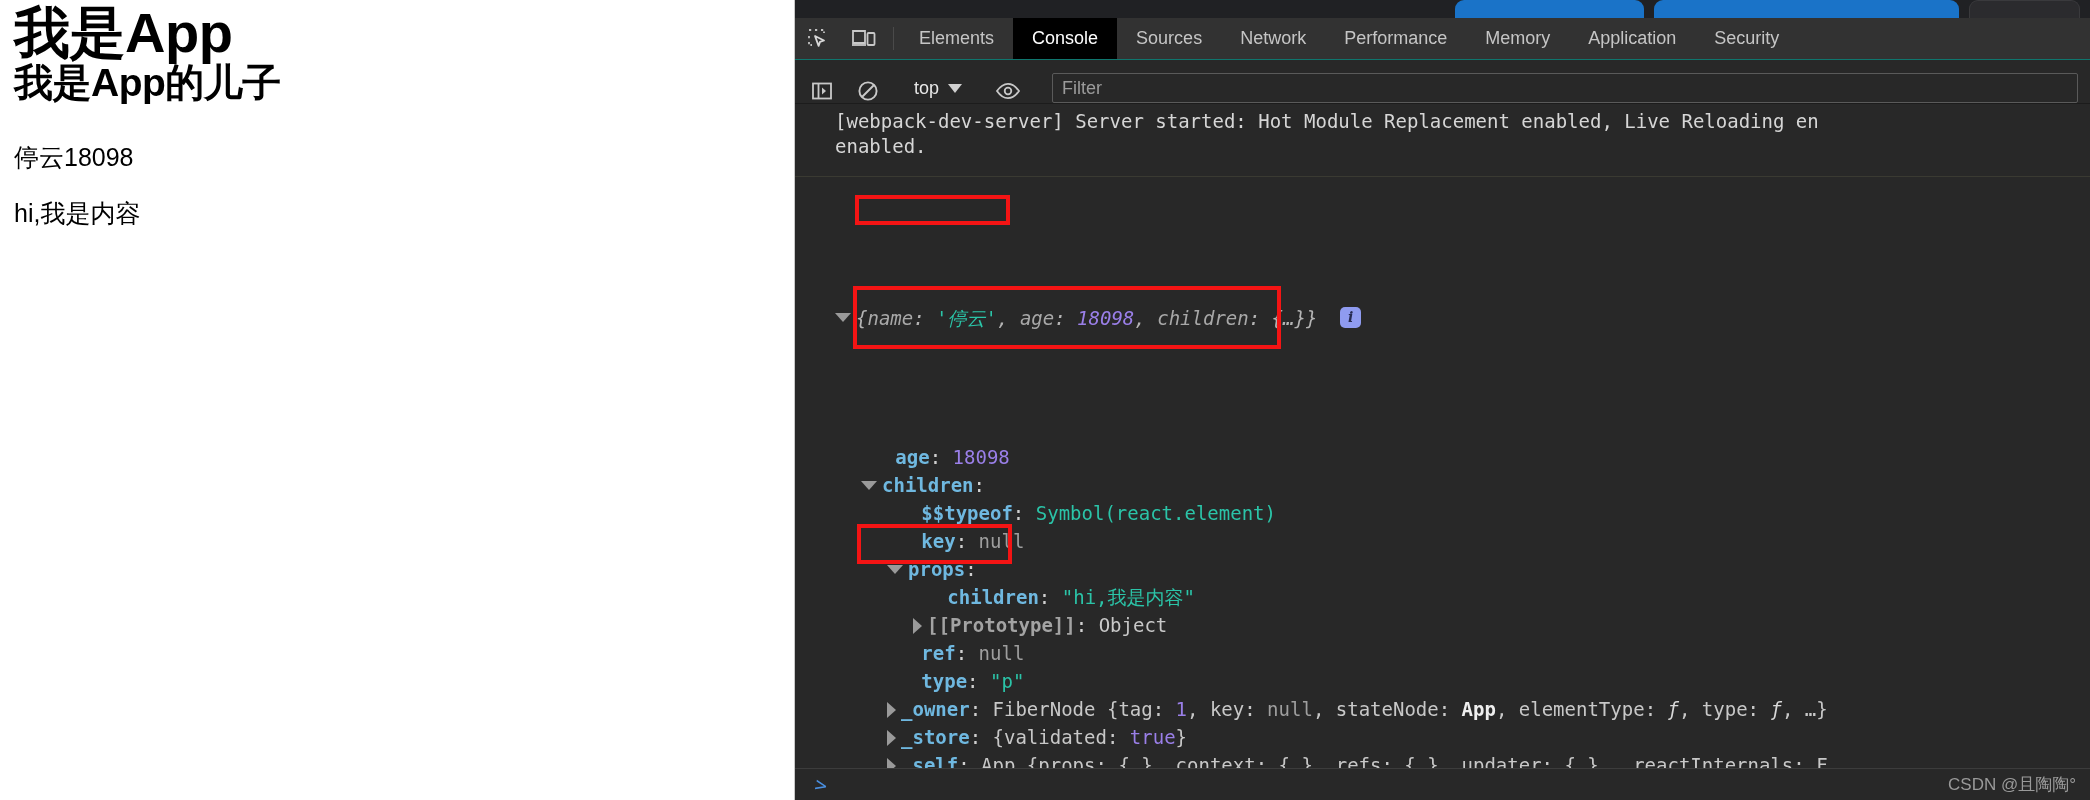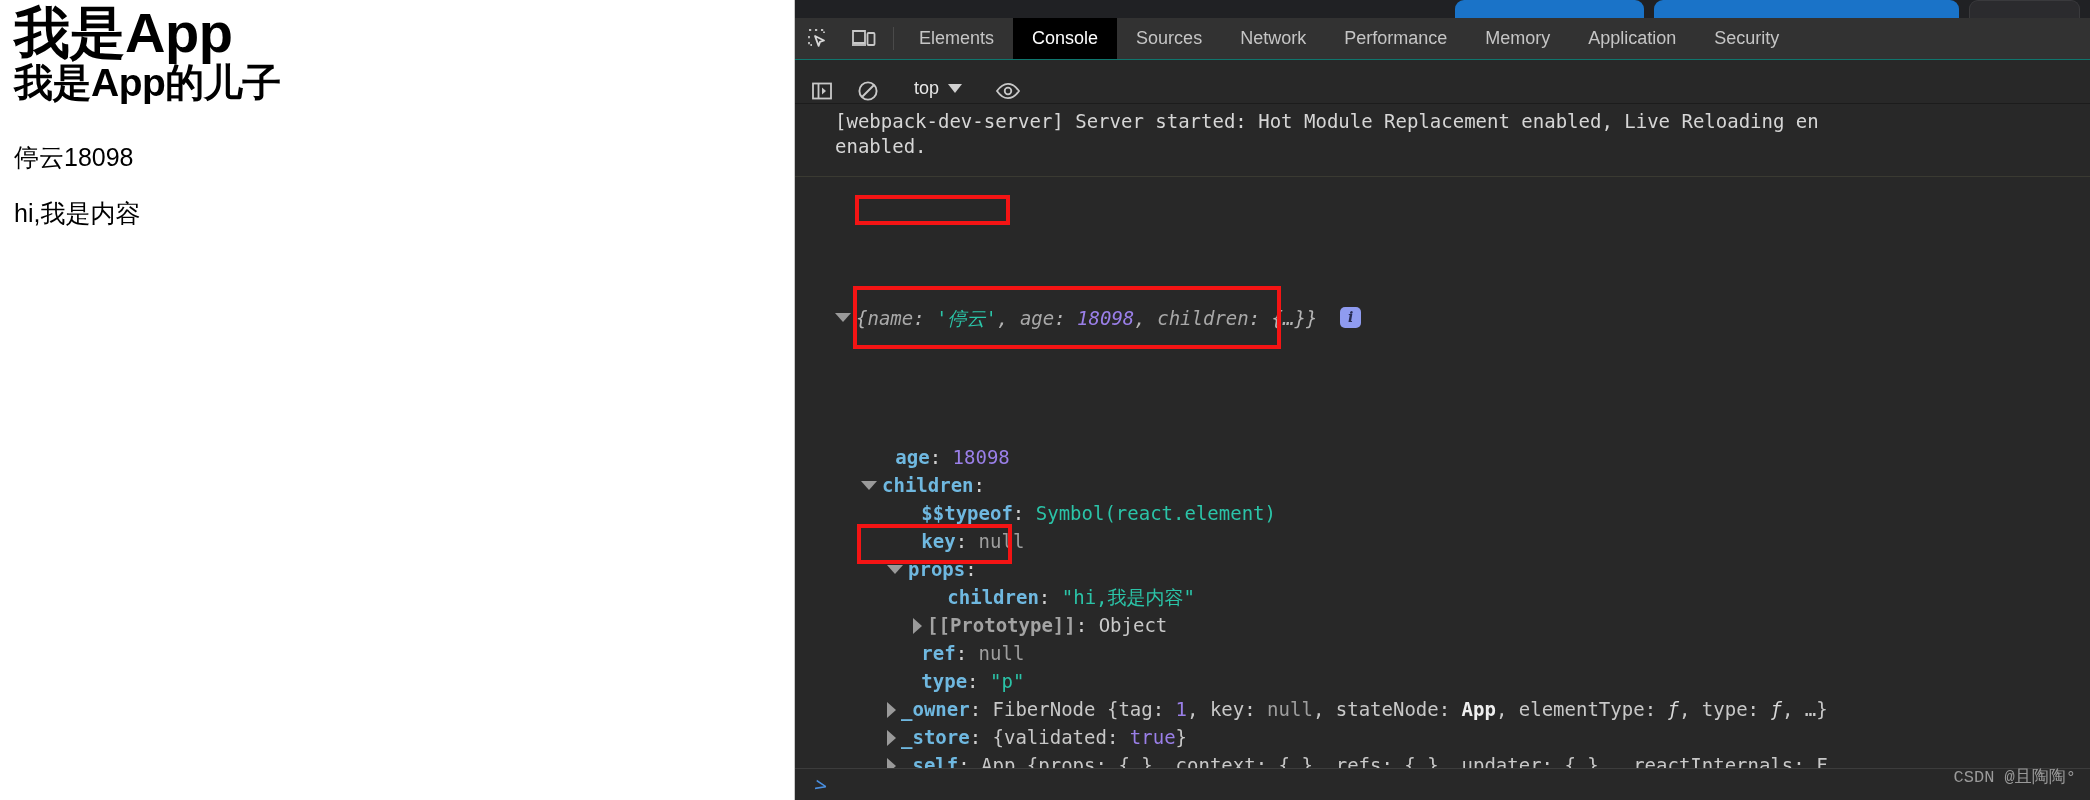--- a/index.html
+++ b/index.html
@@ -271,25 +271,25 @@
     position: absolute;
     border: 4px solid #f41414;
     pointer-events: none;
     z-index: 30;
   }
 
   
   .watermark {
     position: absolute;
     right: 14px;
-    bottom: 12px;
+    bottom: 4px;
     color: #9a9a9a;
     font-size: 17px;
     z-index: 40;
-    font-family: Liberation Mono, monospace;
+    font-family: Liberation Sans, sans-serif;
     white-space: nowrap;
   }
 </style>
 </head>
 <body>
 
 <div id="root-screen">
 
   <div class="page-pane">
     <div class="page-h1">我是App</div>
@@ -364,20 +364,21 @@
 
       <div class="dt-iconbtn">
         <svg width="26" height="24" viewBox="0 0 26 24">
           <path d="M2 12c3.6-5.2 7.2-7.2 11-7.2S20.4 6.8 24 12c-3.6 5.2-7.2 7.2-11 7.2S5.6 17.2 2 12z" fill="none" stroke="#c8c8c8" stroke-width="1.8"></path>
           <circle cx="13" cy="12" r="3.3" fill="none" stroke="#c8c8c8" stroke-width="1.8"></circle>
         </svg>
       </div>
 
       <div class="dt-sep"></div>
 
+      <input class="filter-input" type="text" placeholder="Filter" style="">
     </div>
 
     <div class="console-body">
 
       <div class="msg-row"><span>[webpack-dev-server] Server started: Hot Module Replacement enabled, Live Reloading en</span><br><span>enabled.</span></div>
 
       <div class="tree-block">
 
         
         <div class="tline"><span class="arrow-t"></span><span class="v-ital">{</span><span class="k-propit">name</span><span class="v-ital">: </span><span class="v-str" style="font-style:italic">'停云'</span><span class="v-ital">, </span><span class="k-propit">age</span><span class="v-ital">: </span><span class="v-num" style="font-style:italic">18098</span><span class="v-ital">, </span><span class="k-propit">children</span><span class="v-ital">: </span><span class="v-ital">{…}</span><span class="v-ital">}</span><span>  </span><span class="info-badge">i</span></div>

